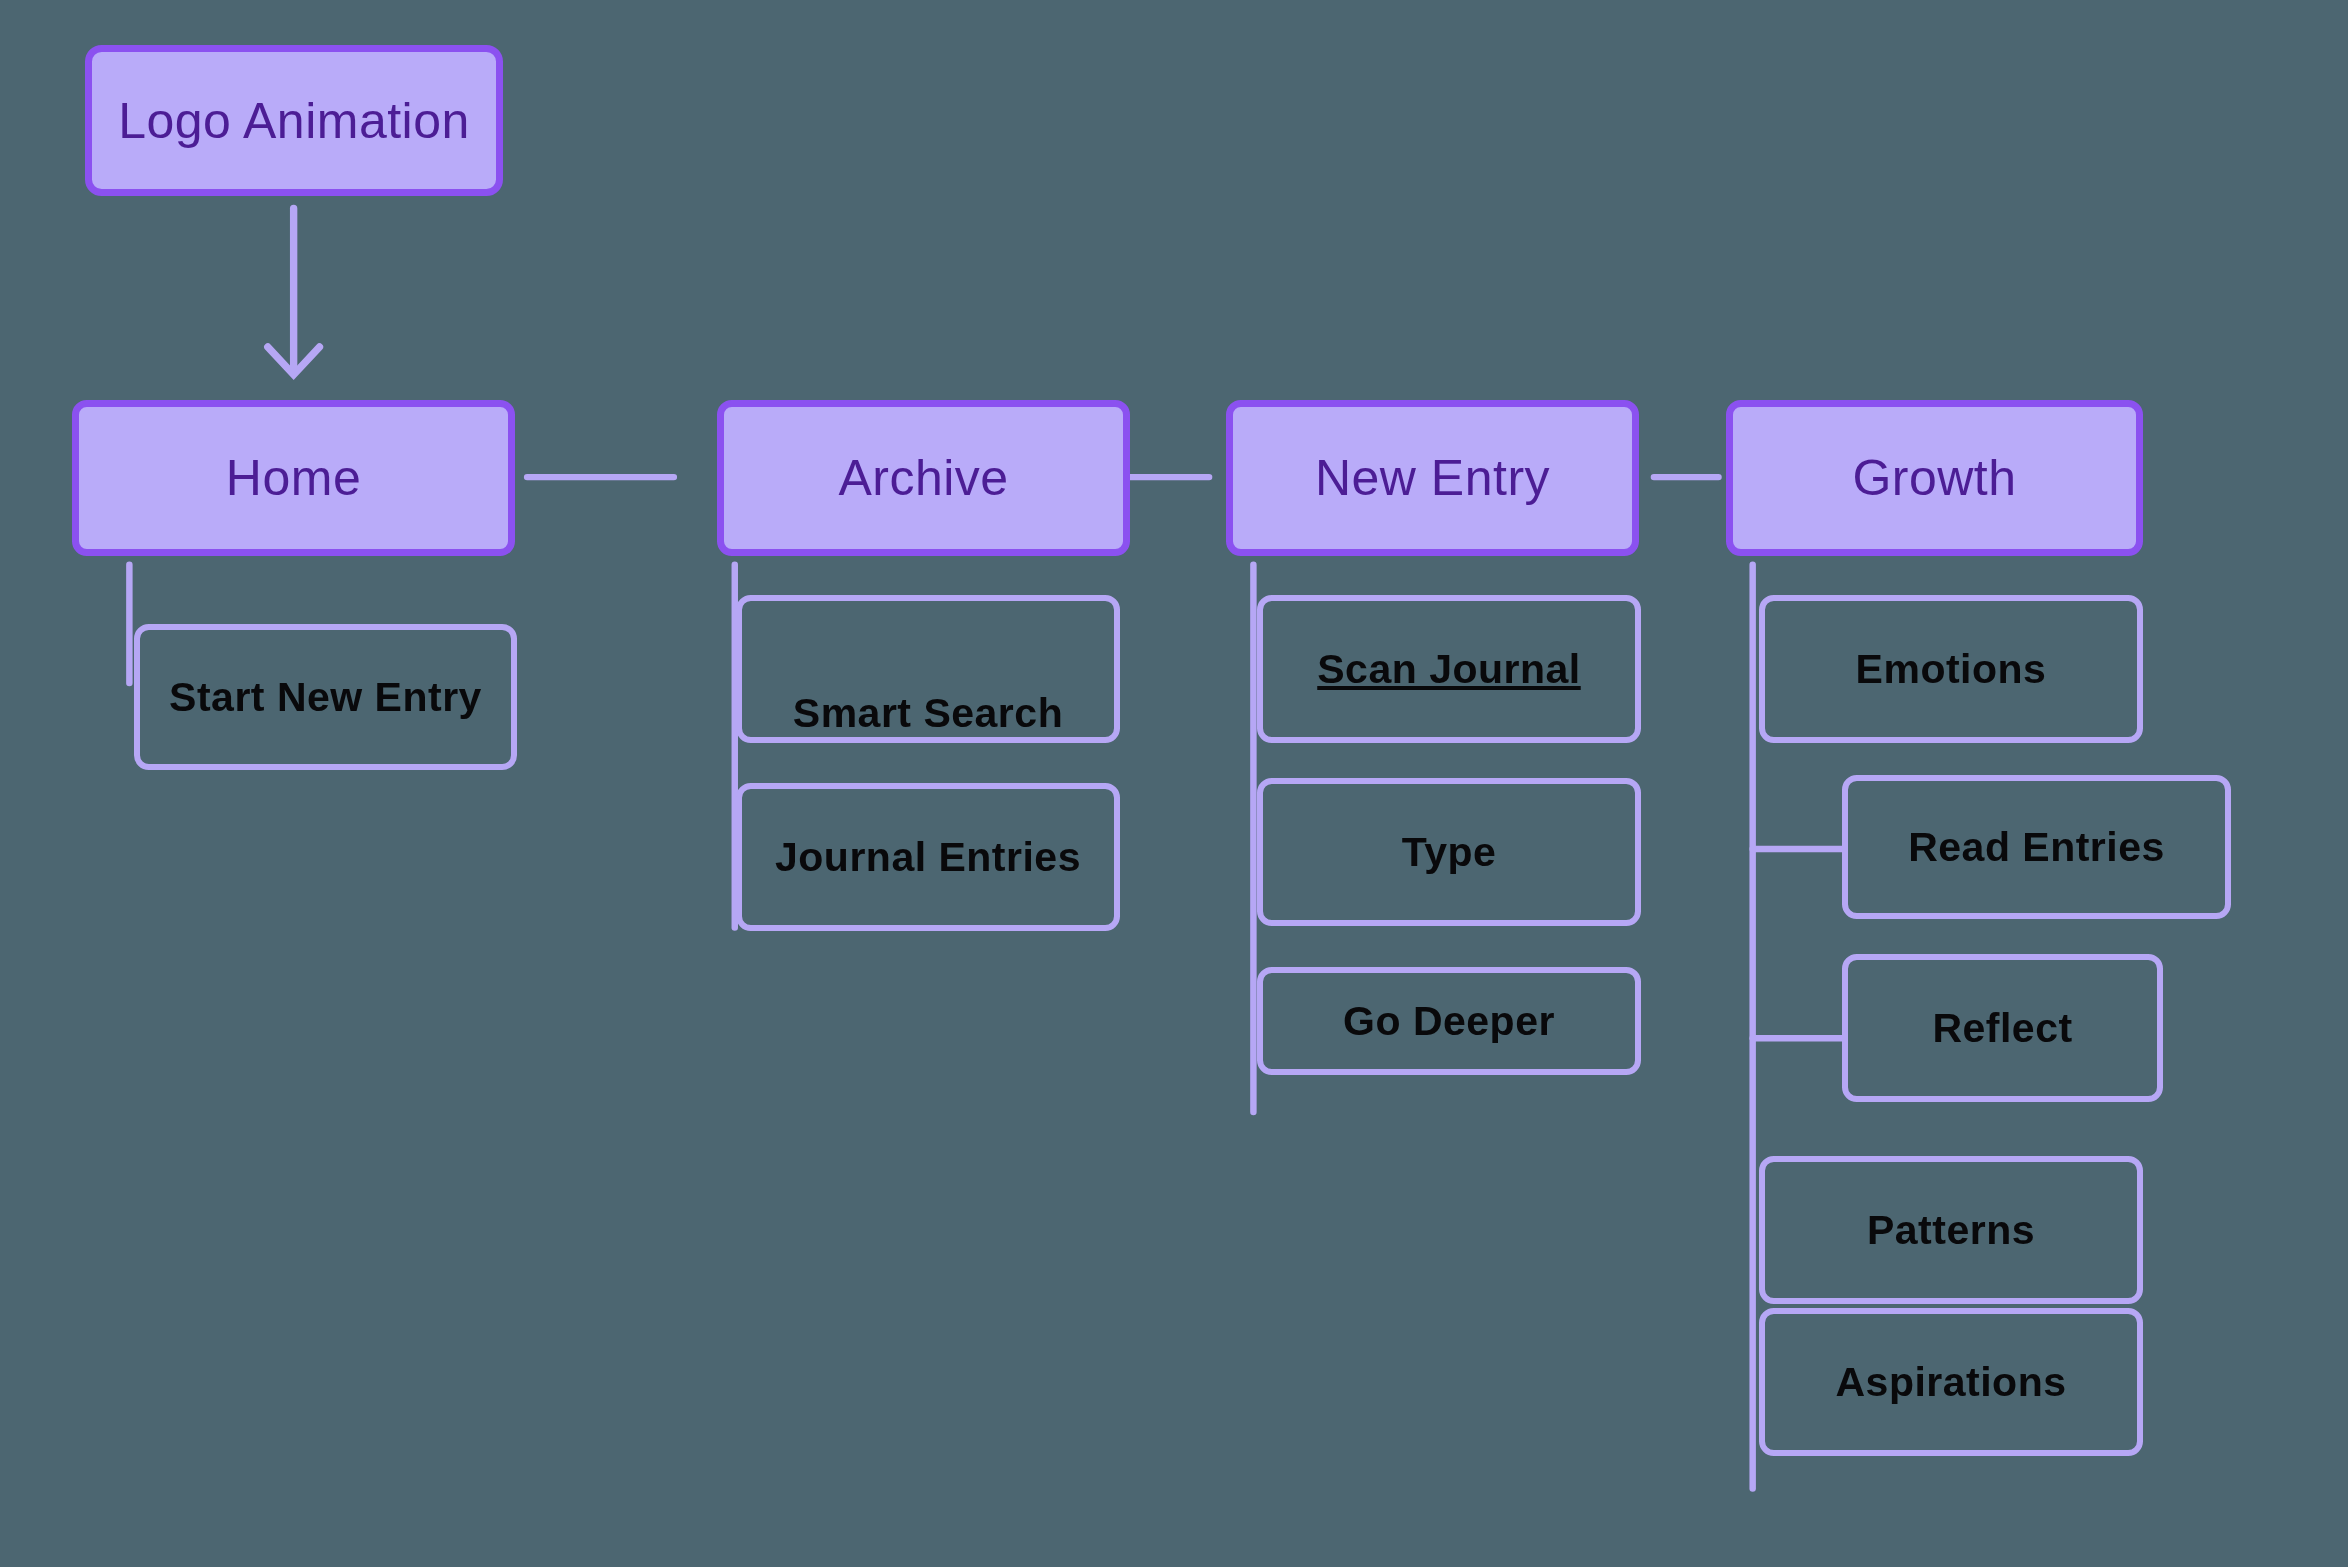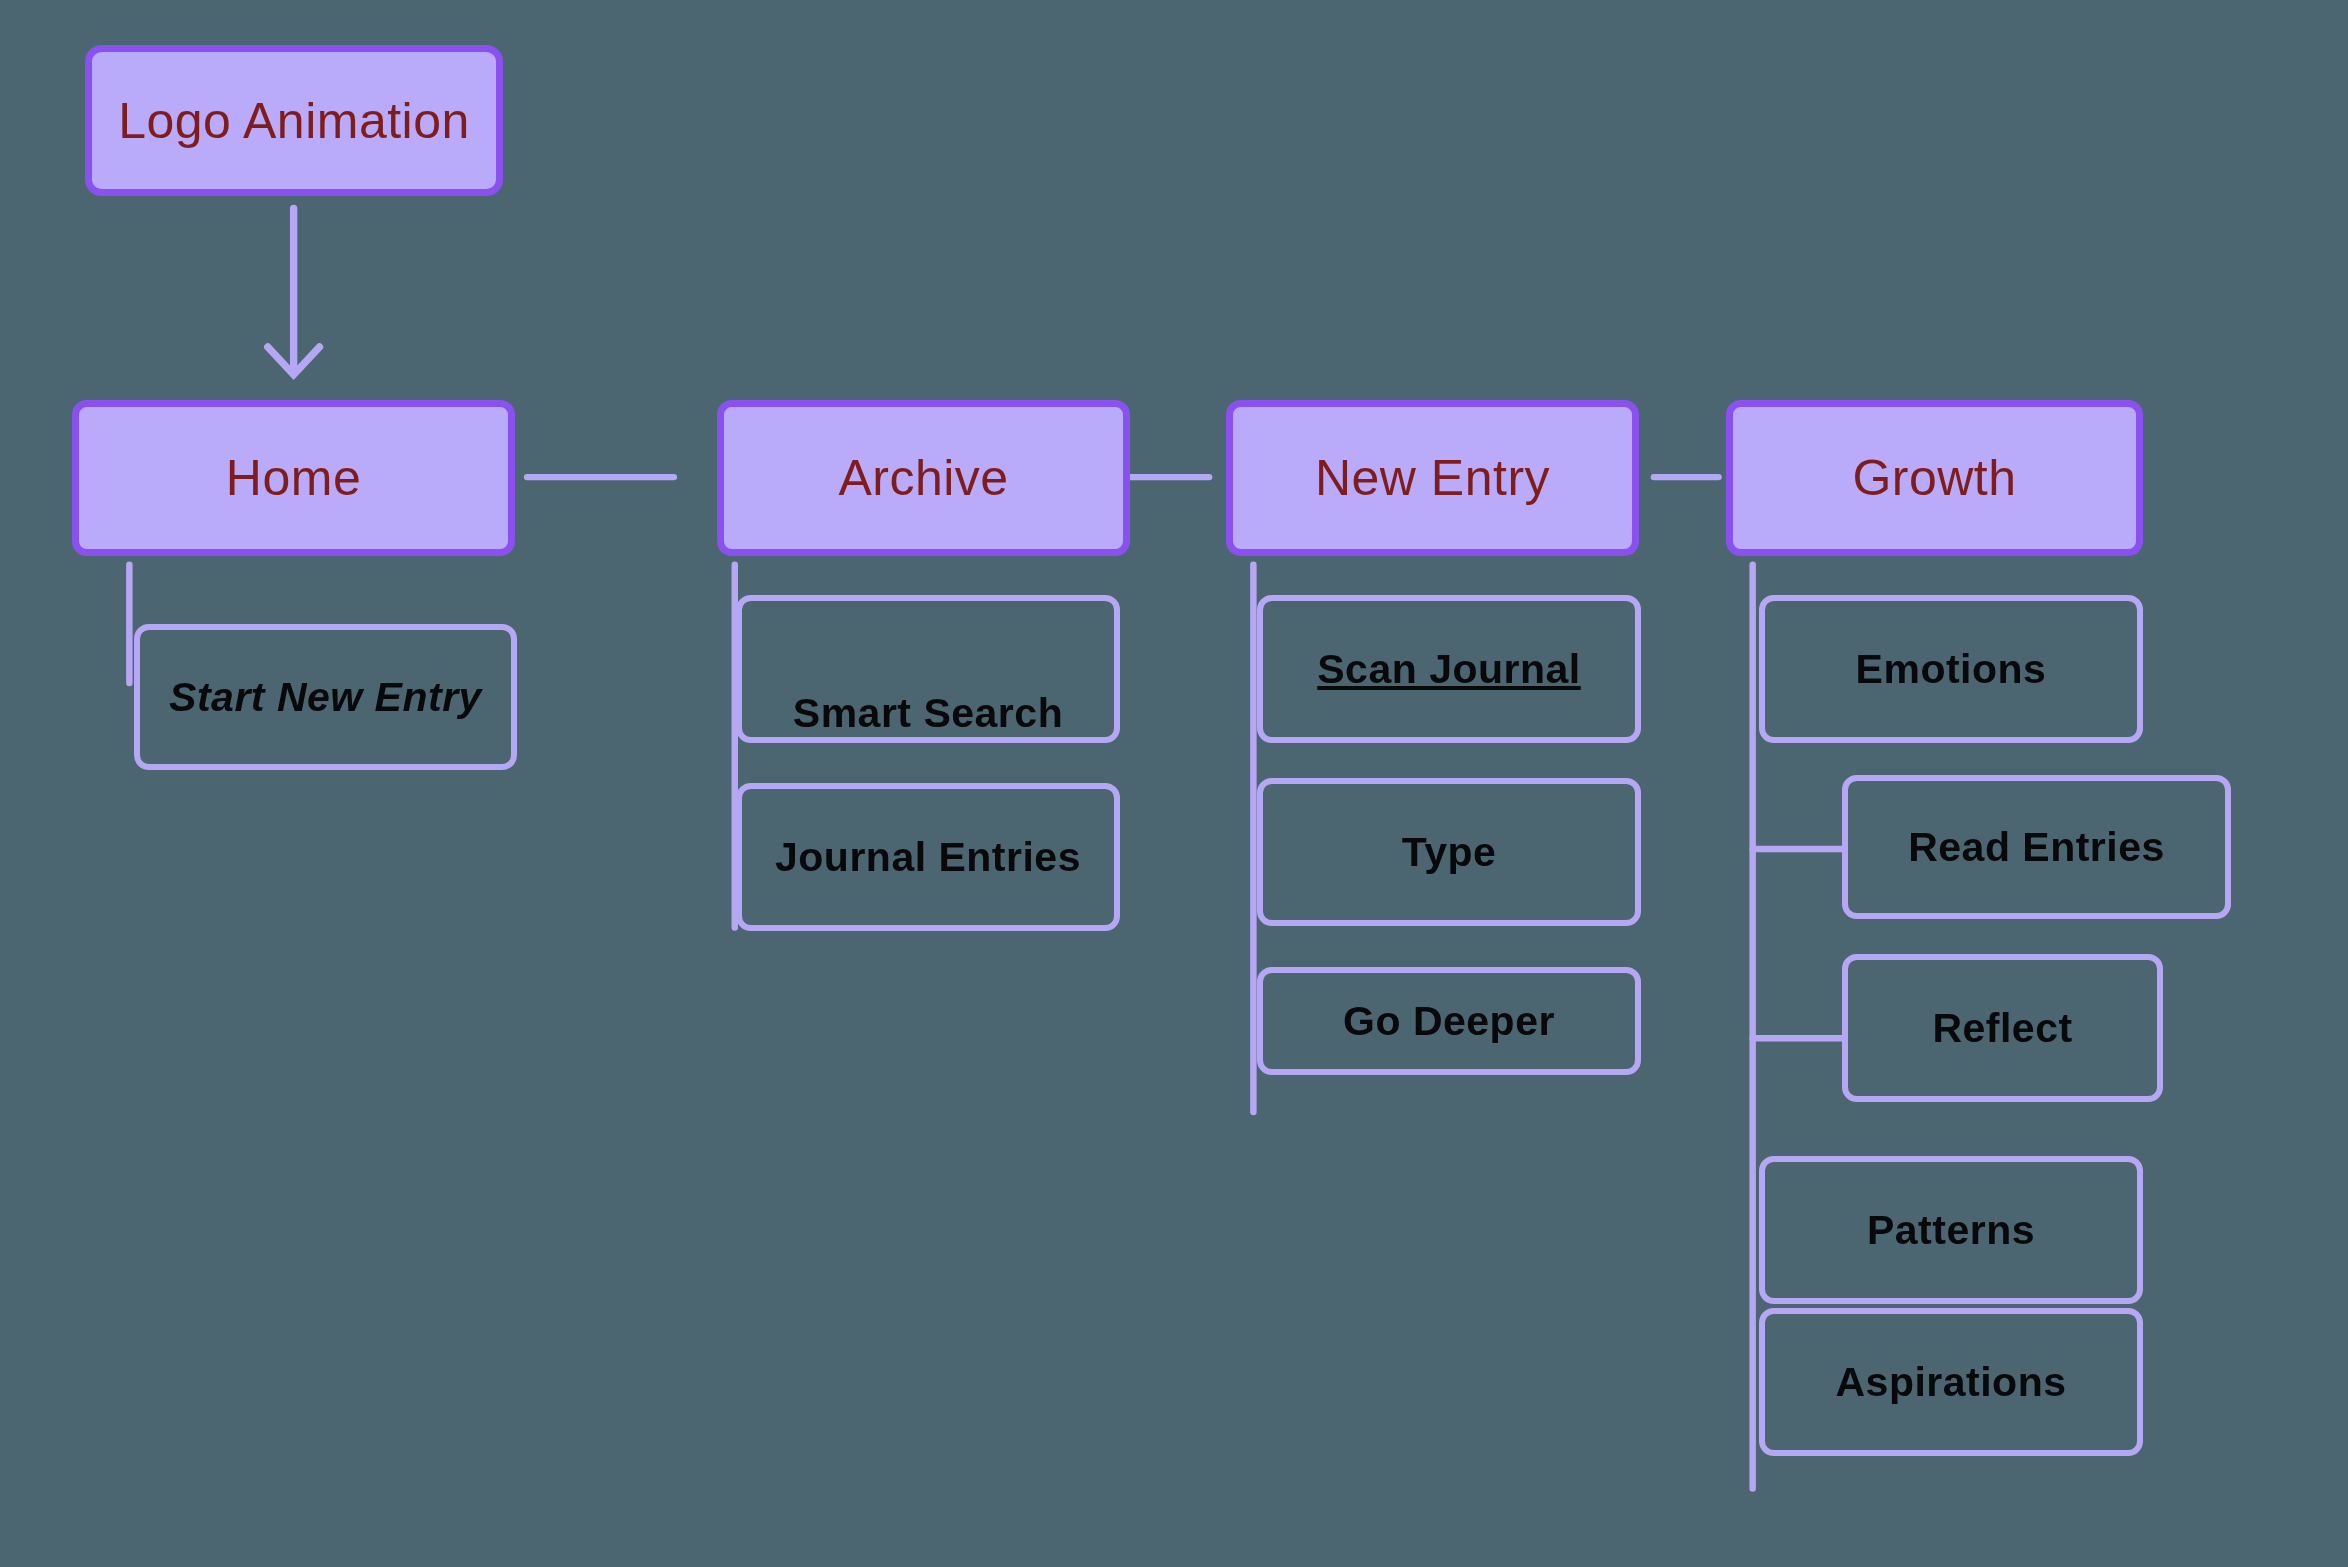--- a/index.html
+++ b/index.html
@@ -12,21 +12,21 @@
   .canvas{position:absolute;inset:0;}
   svg.connectors{position:absolute;left:0;top:0;pointer-events:none;}
   .box{
     position:absolute;box-sizing:border-box;
     display:flex;align-items:center;justify-content:center;
     text-align:center;border-radius:14.8px;
   }
   .main{
     background:#b9abf9;
     border:7.4px solid #8b51f0;
-    color:#7f1d1d;
+    color:#4c1d95;
     font-size:50px;font-weight:500;letter-spacing:0.5px;
   }
   .child{
     background:transparent;
     border:6.5px solid #b6a7f5;
     color:#09090b;
     font-size:41px;font-weight:700;letter-spacing:0.5px;
   }
   .label{display:block;}
 </style>
@@ -67,21 +67,21 @@
   <div class="box main" style="left:693px;top:400px;width:413px;height:156px;margin-left:24px;">
     <span class="label">Archive</span>
   </div>
   <div class="box main" style="left:1226px;top:400px;width:413px;height:156px;">
     <span class="label">New Entry</span>
   </div>
   <div class="box main" style="left:1726px;top:400px;width:417px;height:156px;">
     <span class="label">Growth</span>
   </div>
 
-  <div class="box child" style="left:134px;top:624px;width:383px;height:146px;font-style:italic;">
+  <div class="box child" style="left:134px;top:624px;width:383px;height:146px;">
     <span class="label">Start New Entry</span>
   </div>
 
   <div class="box child" style="left:736px;top:595px;width:384px;height:148px;align-items:flex-end;">
     <span class="label">Smart Search</span>
   </div>
   <div class="box child" style="left:736px;top:783px;width:384px;height:148px;">
     <span class="label">Journal Entries</span>
   </div>
 

